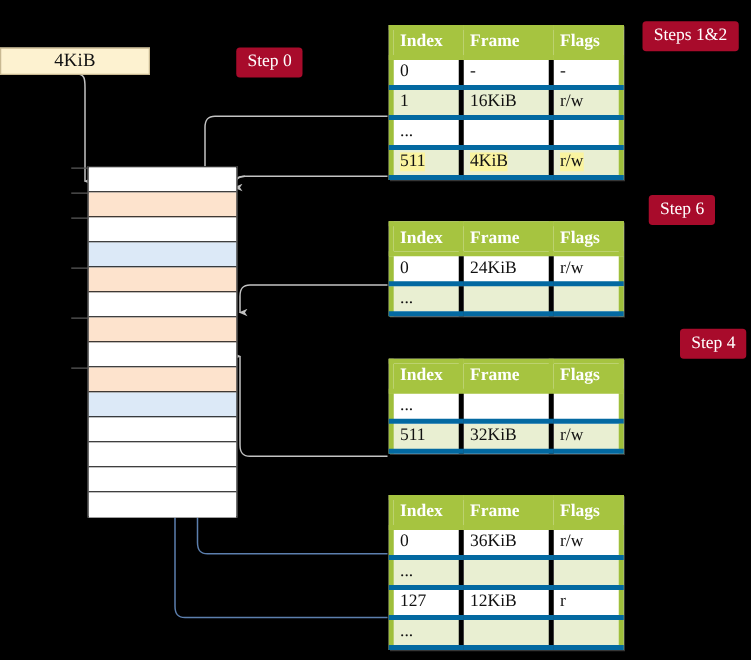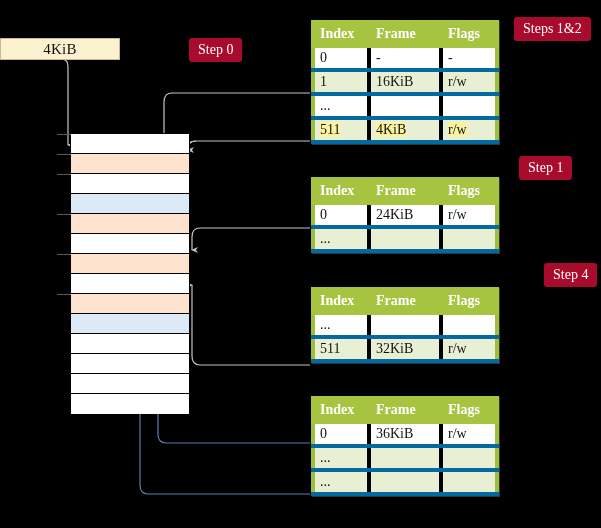--- a/index.html
+++ b/index.html
@@ -159,21 +159,21 @@
   <span>4KiB</span>
 </div>
 
 <div class="abs" style="left:189px; top:40px;">
   <span class="step-pill">Step 0</span>
 </div>
 <div class="abs" style="left:514px; top:19px;">
   <span class="step-pill">Steps 1&amp;2</span>
 </div>
 <div class="abs" style="left:519px; top:158px;">
-  <span class="step-pill">Step 1</span>
+  <span class="step-pill">Step 6</span>
 </div>
 <div class="abs" style="left:544px; top:265px;">
   <span class="step-pill">Step 4</span>
 </div>
 
 <div class="abs mem-col" id="mem-col">
     <div class="mem-row" style="position: relative;">
       <span class="mem-tick"></span>
     </div>
     <div class="mem-row orange" style="position: relative;">
@@ -293,20 +293,25 @@
         <tr>
           <td class="col-index">0</td>
           <td class="col-frame">36KiB</td>
           <td class="col-flags">r/w</td>
         </tr>
         <tr class="alt">
           <td class="col-index">...</td>
           <td class="col-frame"></td>
           <td class="col-flags"></td>
         </tr>
+        <tr>
+          <td class="col-index">127</td>
+          <td class="col-frame">12KiB</td>
+          <td class="col-flags">r</td>
+        </tr>
         <tr class="alt">
           <td class="col-index">...</td>
           <td class="col-frame"></td>
           <td class="col-flags"></td>
         </tr>
       </tbody>
     </table>
 </div>
 
 </body></html>

